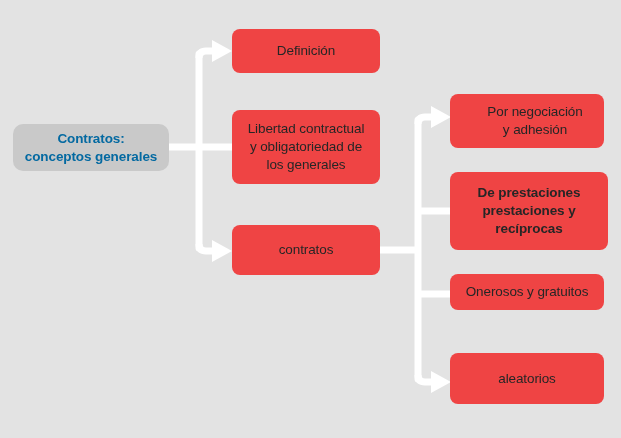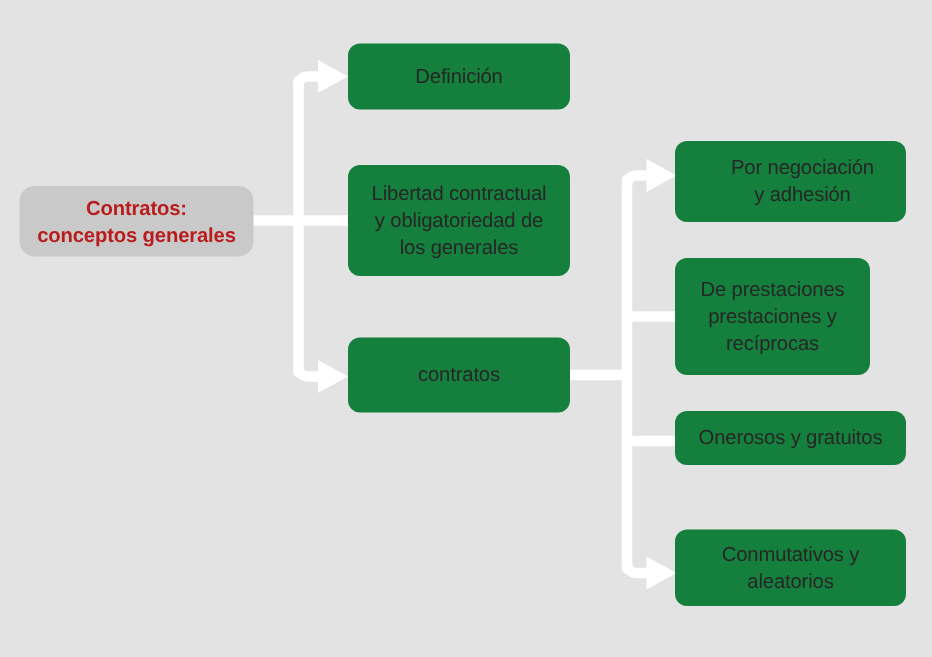--- a/index.html
+++ b/index.html
@@ -28,45 +28,45 @@
     pointer-events: none;
   }
   .node {
     position: absolute;
     box-sizing: border-box;
     display: flex;
     align-items: center;
     justify-content: center;
     text-align: center;
     border-radius: 8px;
-    background: #15803d;
+    background: #ef4444;
     color: #262626;
     font-size: 13.5px;
     line-height: 1.32;
     padding: 4px 8px;
     letter-spacing: -0.1px;
   }
   .node.root {
     background: #c9c9c9;
     font-weight: bold;
-    color: #b91c1c;
+    color: #0369a1;
     border-radius: 10px;
   }
   .node span {
     display: block;
     width: 100%;
   }
 
   
   #node-root        { left: 13px;  top: 124px; width: 156px; height: 47px; }
   #node-definicion  { left: 232px; top: 29px;  width: 148px; height: 44px; }
   #node-libertad    { left: 232px; top: 110px; width: 148px; height: 74px; }
   #node-clasificacion { left: 232px; top: 225px; width: 148px; height: 50px; }
   #node-negociacion { left: 450px; top: 94px;  width: 154px; height: 54px; padding-left: 24px; }
-  #node-prestaciones{ left: 450px; top: 172px; width: 130px; height: 78px; }
+  #node-prestaciones{ left: 450px; top: 172px; width: 158px; height: 78px; font-weight: bold; }
   #node-onerosos    { left: 450px; top: 274px; width: 154px; height: 36px; }
   #node-conmutativos{ left: 450px; top: 353px; width: 154px; height: 51px; }
 </style>
 </head>
 <body>
 
 <div id="diagram">
 
   <svg class="connectors" viewBox="0 0 621 438" width="621" height="438" xmlns="http://www.w3.org/2000/svg">
     <g fill="none" stroke="#ffffff" stroke-width="7" stroke-linecap="butt">
@@ -144,18 +144,17 @@
   </div>
 
   <div class="node" id="node-onerosos">
     <span>
         <span>Onerosos y gratuitos</span>
       </span>
   </div>
 
   <div class="node" id="node-conmutativos">
     <span>
-        <span>Conmutativos y</span>
         <span>aleatorios</span>
       </span>
   </div>
 
 </div>
 
 </body></html>

